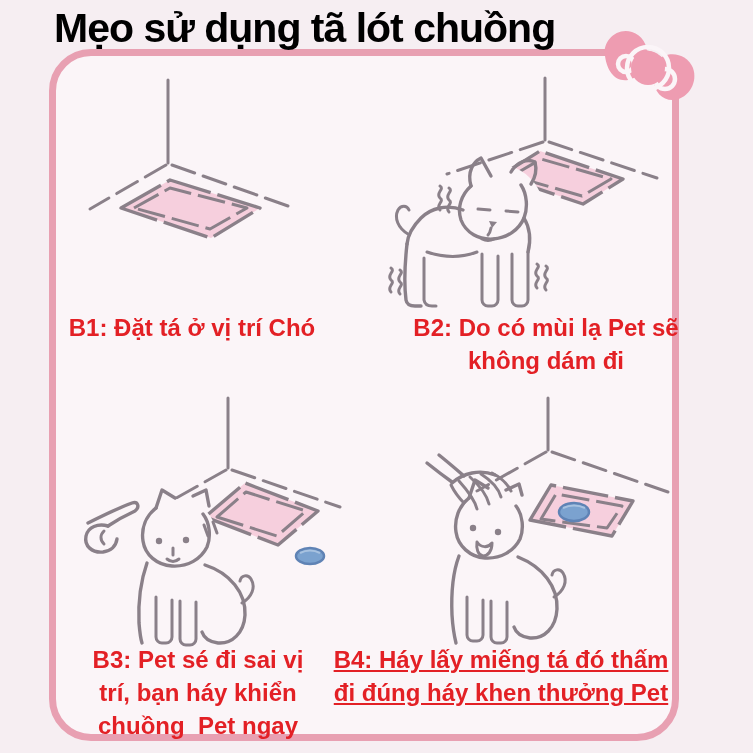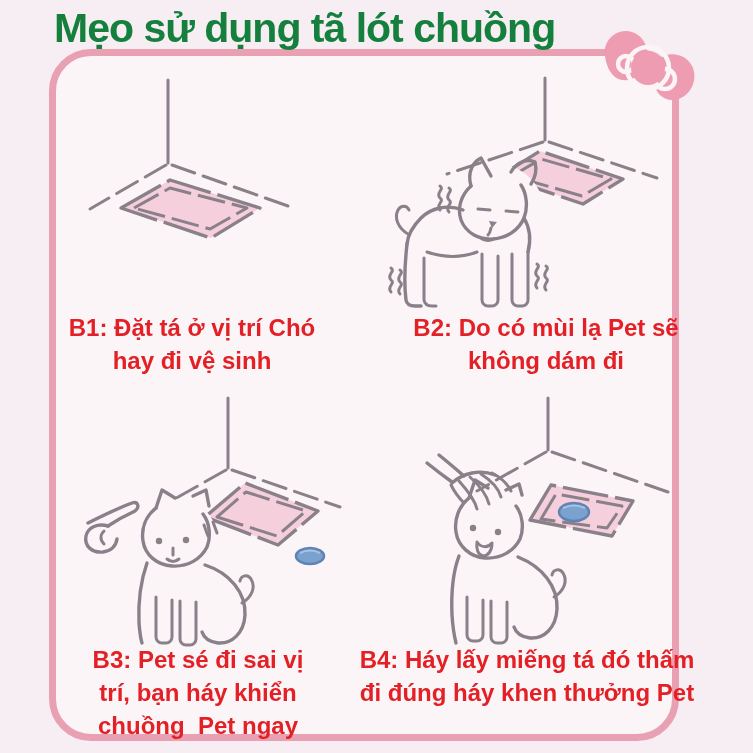--- a/index.html
+++ b/index.html
@@ -1,28 +1,28 @@
 <!DOCTYPE html>
 <html><head>
 <meta charset="utf-8">
 <style>
   html,body{margin:0;padding:0;}
   body{background:#f6eef2;font-family:"Liberation Sans", sans-serif;}
   .stage{position:relative;width:753px;height:753px;background:#f6eef2;overflow:hidden;}
   .panel{position:absolute;left:49px;top:49px;width:616px;height:678px;
          border:7px solid #e8a0b2;border-radius:42px;background:#fbf5f8;}
   .title{position:absolute;left:54px;top:4px;margin:0;font-size:41px;line-height:48px;
-         font-weight:700;letter-spacing:-1px;color:#15803d;white-space:pre;}
+         font-weight:700;letter-spacing:-1px;color:#000000;white-space:pre;}
   .caption{position:absolute;text-align:center;color:#e32025;font-weight:700;
            font-size:24px;line-height:33px;}
   .caption div{white-space:pre;text-align:center;}
   .cap-b1{left:52px;top:311px;width:280px;}
   .cap-b2{left:406px;top:311px;width:280px;}
   .cap-b3{left:58px;top:643px;width:280px;}
-  .cap-b4{left:355px;top:643px;width:344px;}
+  .cap-b4{left:329px;top:643px;width:344px;text-decoration:underline;}
   svg.art{position:absolute;overflow:visible;}
   .ln{fill:none;stroke:#8a8089;stroke-width:3;stroke-linecap:round;stroke-linejoin:round;}
   .ln-thick{stroke-width:3.4;}
   .dash{stroke-dasharray:24 9;}
   .pad-outer{fill:#f6cfdd;stroke:#8a8089;stroke-width:3.4;stroke-linejoin:round;stroke-dasharray:46 7;}
   .pad-inner{fill:none;stroke:#8a8089;stroke-width:3;stroke-linejoin:round;stroke-dasharray:28 7;}
   .mask{fill:#fbf5f8;stroke:none;}
   .dot{fill:#8a8089;stroke:none;}
   .blue{fill:#7ba2cf;stroke:#5f83b5;stroke-width:2.5;}
   .blue-hi{fill:none;stroke:#a8c2e0;stroke-width:2;}
@@ -170,21 +170,20 @@
       <path class="ln" d="M66,90 C70,98 75,104 79,108"></path>
       <path class="ln" d="M74,86 C83,96 90,106 92,114"></path>
       <path class="ln" d="M85,82 C95,91 102,101 104,109"></path>
       <path class="ln" d="M96,79 C107,86 114,95 116,102"></path>
       <path class="ln" d="M107,78 C117,83 123,90 126,96"></path>
     </g>
   </svg>
 
   <div class="caption cap-b1">
     <div>B1: Đặt tá ở vị trí Chó</div>
-    <div>hay đi vệ sinh</div>
   </div>
 
   <div class="caption cap-b2">
     <div>B2: Do có mùi lạ Pet sẽ</div>
     <div>không dám đi</div>
   </div>
 
   <div class="caption cap-b3">
     <div>B3: Pet sé đi sai vị</div>
     <div>trí, bạn háy khiển</div>

